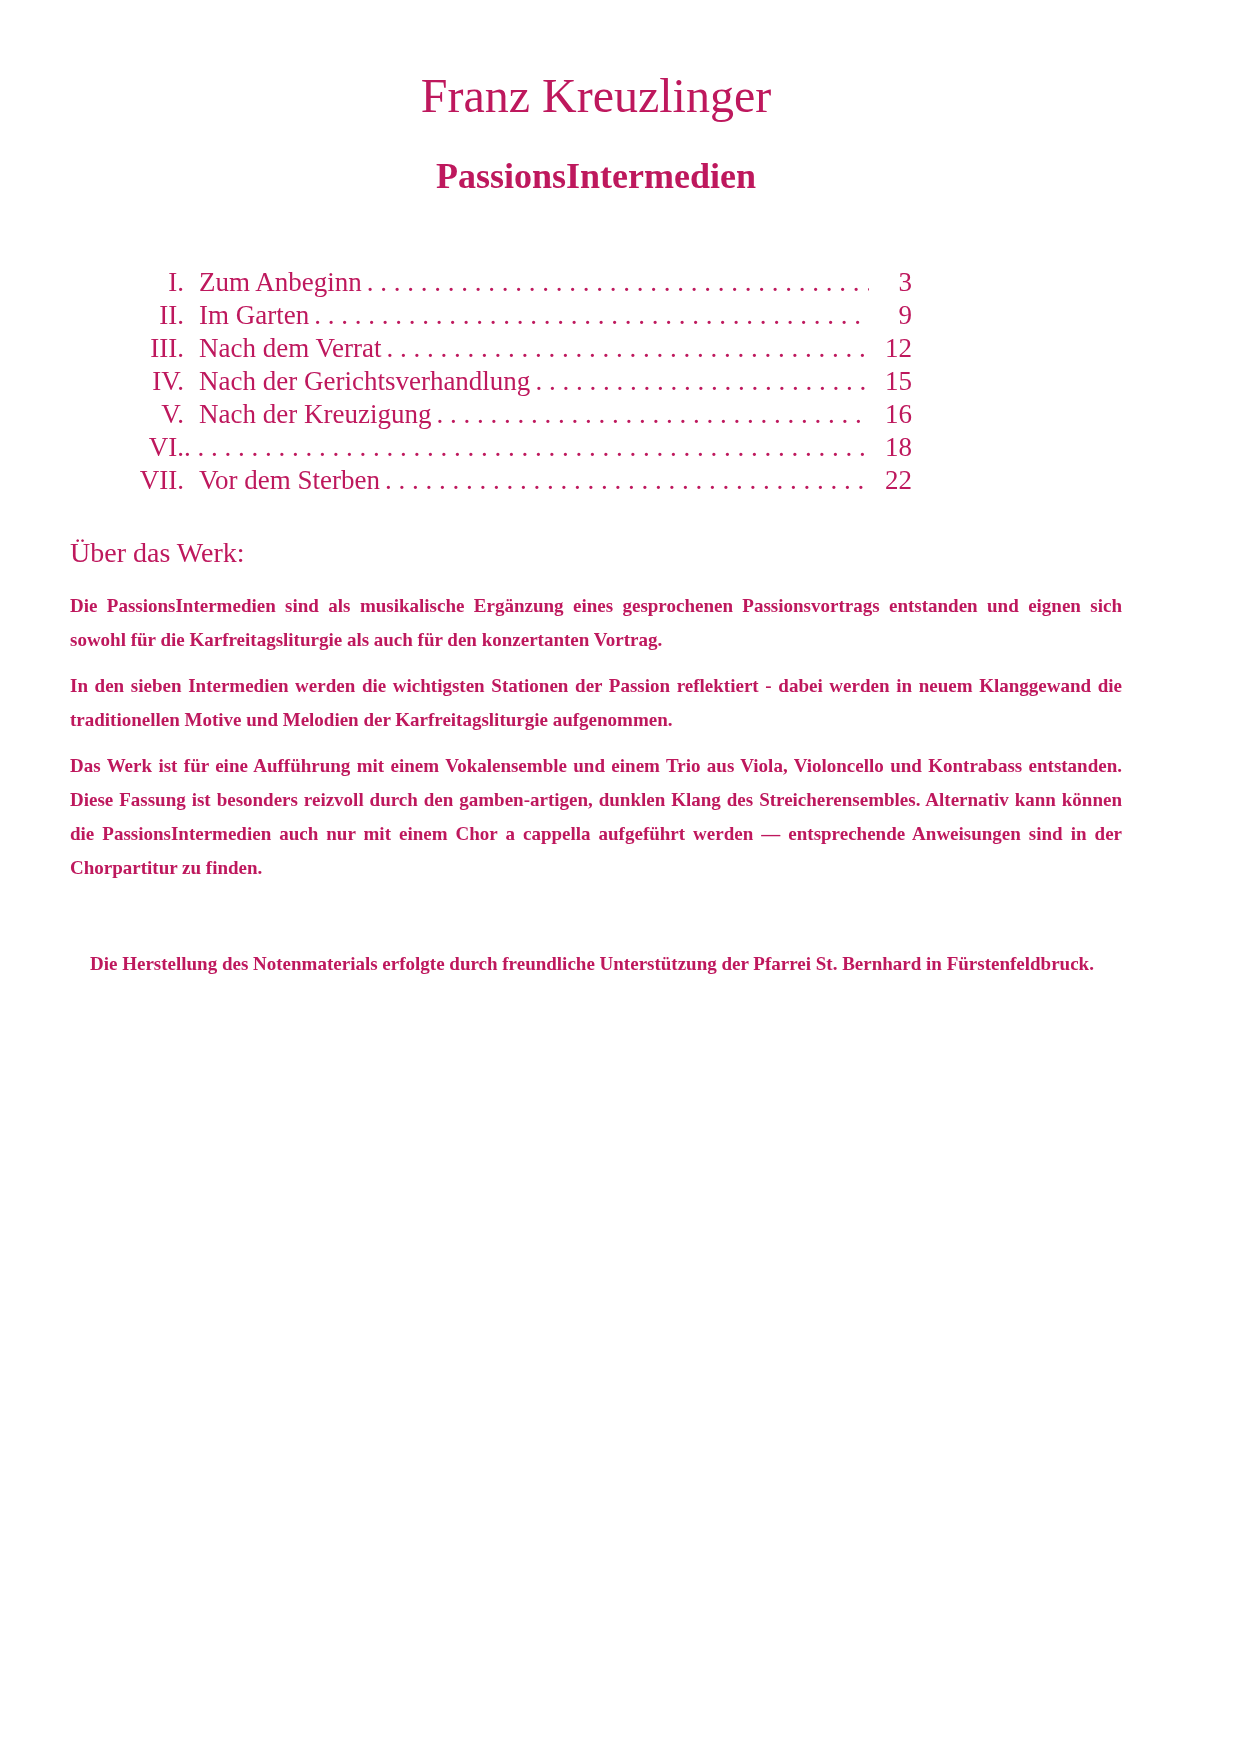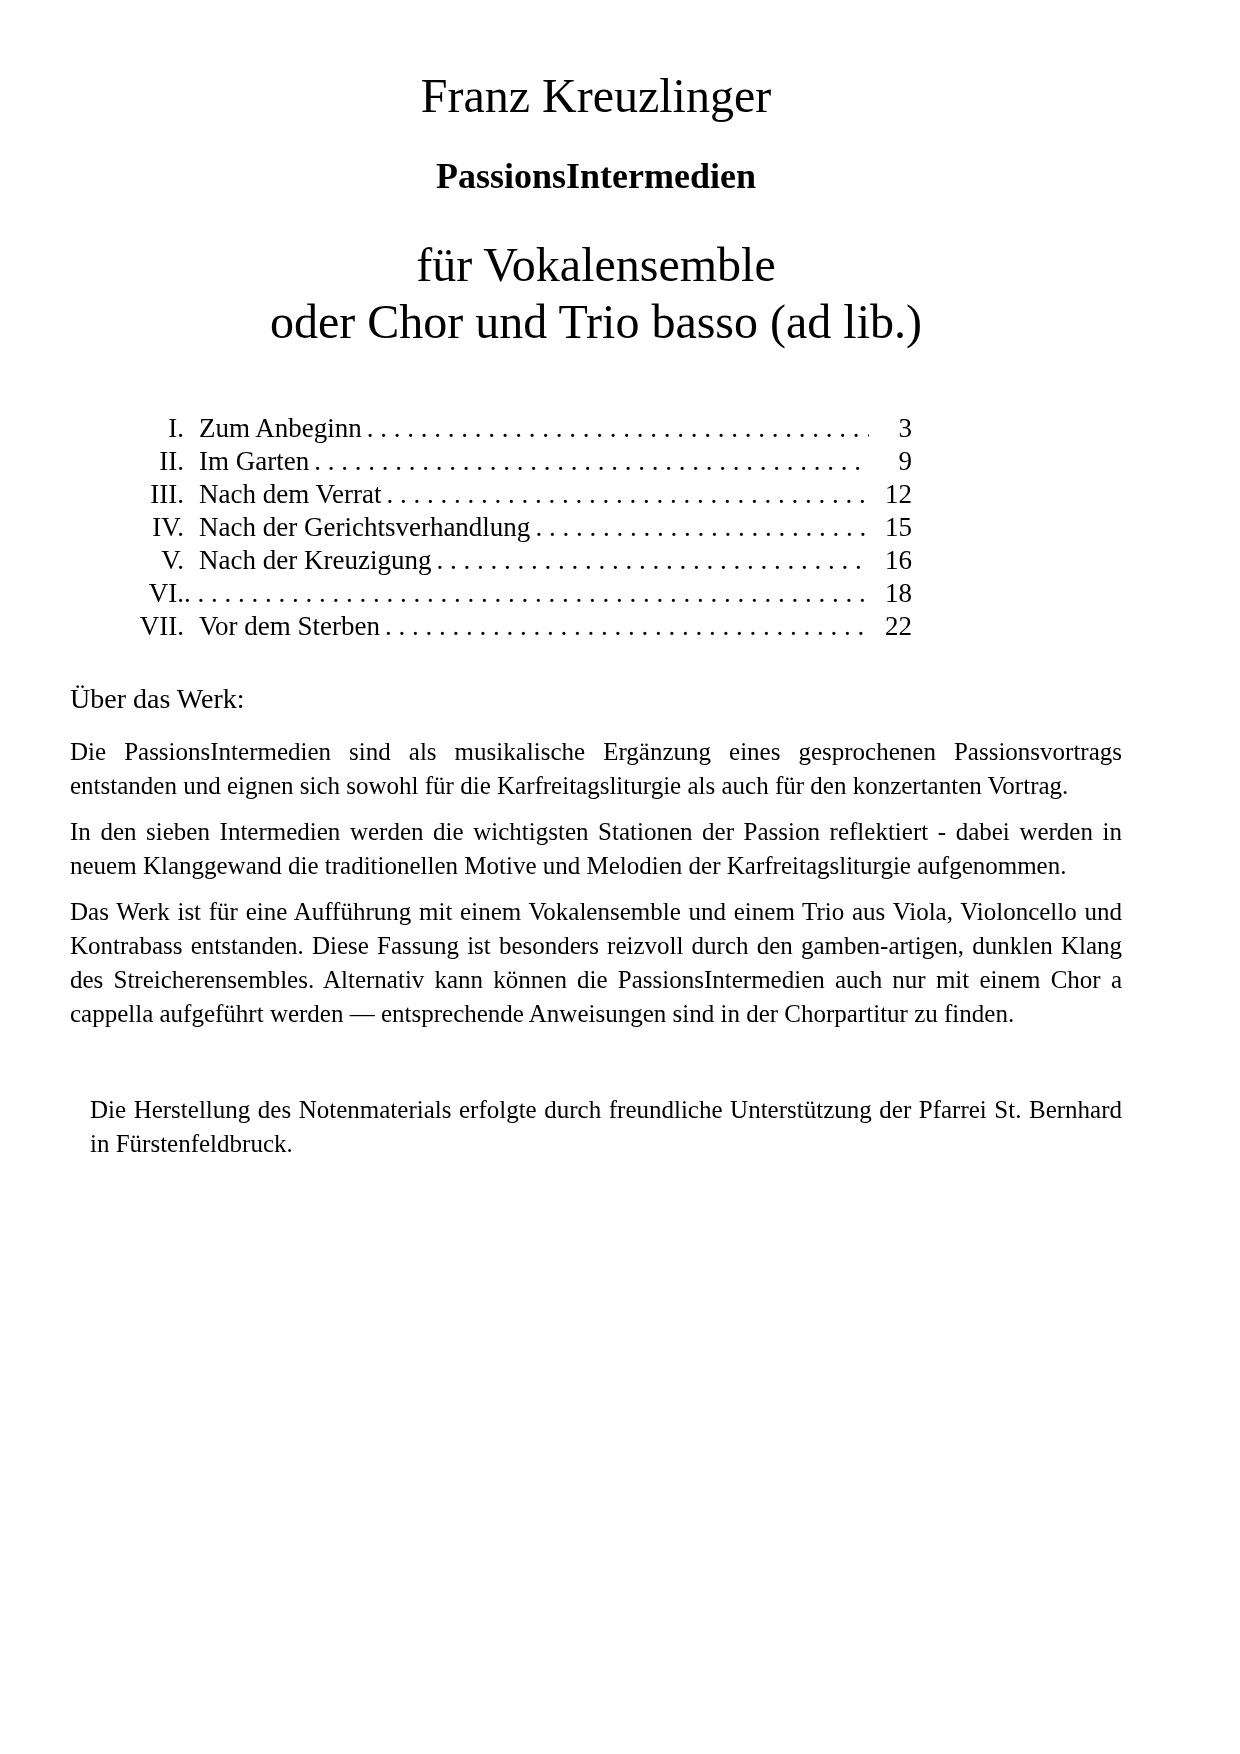--- a/index.html
+++ b/index.html
@@ -5,21 +5,21 @@
   html, body {
     margin: 0;
     padding: 0;
     background: #ffffff;
   }
   .page {
     position: relative;
     width: 1240px;
     height: 1754px;
     background: #ffffff;
-    color: #000000;
+    color: #be185d;
     font-family: "Liberation Serif", "DejaVu Serif", serif;
     overflow: hidden;
     box-sizing: border-box;
   }
   .content {
     box-sizing: border-box;
     width: 100%;
     padding: 0 118px 0 70px;
   }
   .author {
@@ -75,46 +75,43 @@
     margin-left: 5px;
   }
   .about-heading {
     margin: 40px 0 16px 0;
     font-size: 28px;
     line-height: 31px;
     font-weight: normal;
   }
   .body-par {
     margin: 12px 0 0 0;
-    font-size: 25px;
+    font-size: 19px;
     line-height: 34px;
     text-align: justify;
     hyphens: auto;
+    font-weight: bold;
     -webkit-hyphens: auto;
   }
   .p-first {
     margin-top: 21px;
   }
   .credit {
     margin-top: 62px;
     margin-left: 20px;
   }
 </style>
 </head>
 <body>
 
 <div class="page">
   <div class="content">
 
     <h1 class="author">Franz Kreuzlinger</h1>
     <h2 class="work-title">PassionsIntermedien</h2>
-    <div class="subtitle">
-      <div>für Vokalensemble</div>
-      <div>oder Chor und Trio basso (ad lib.)</div>
-    </div>
 
     <div class="toc">
       <div class="toc-row">
         <span class="toc-num">I.</span>
         <span class="toc-label">Zum Anbeginn</span>
         <span class="toc-leader"> .  .  .  .  .  .  .  .  .  .  .  .  .  .  .  .  .  .  .  .  .  .  .  .  .  .  .  .  .  .  .  .  .  .  .  .  .  .  .  .  .  .  .  .  .  .  .  .  .  .  .  .  .  .  .  .  .  .  .  .  .  .  .  .  .  .  .  .  .  .  .  .  .  .  .  .  .  .  .  . </span>
         <span class="toc-page">3</span>
       </div>
       <div class="toc-row">
         <span class="toc-num">II.</span>

